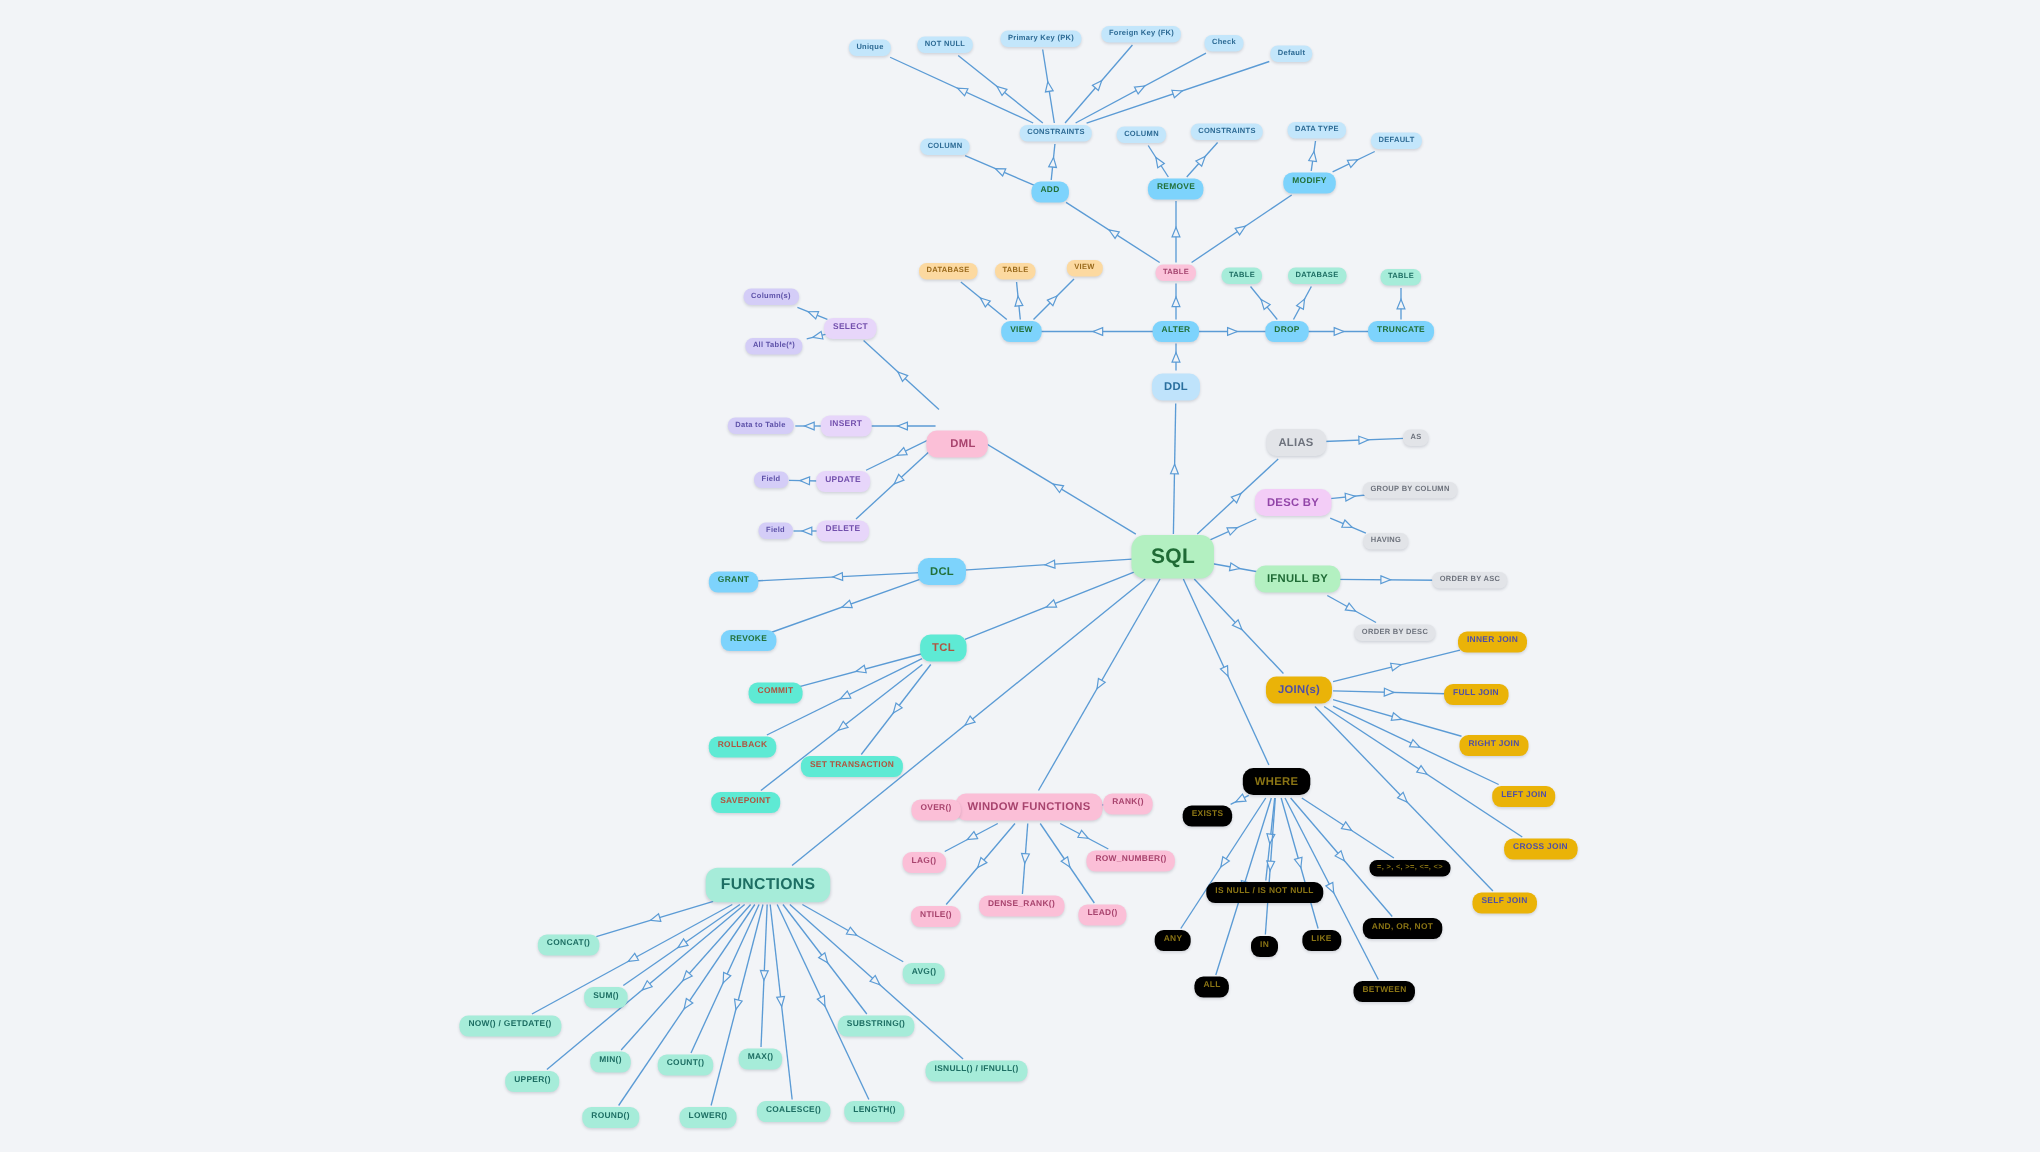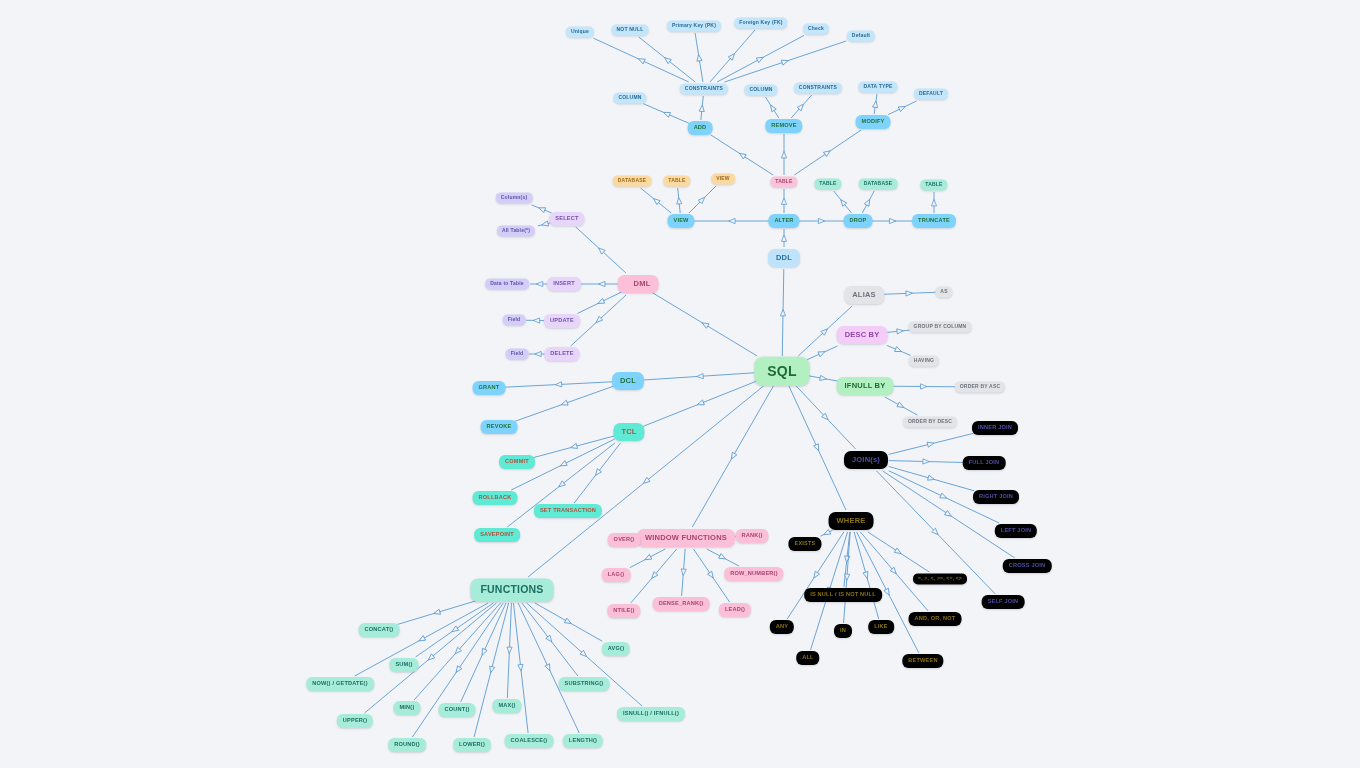--- a/index.html
+++ b/index.html
@@ -44,21 +44,21 @@
 
   
   .c-green  { background: #b3f0c1; color: #1f6b35; }
   .c-green2 { background: #7dd3fc; color: #22713a; }
   .c-mint   { background: #a6ecd9; color: #1d6e63; }
   .c-blue   { background: #bfe3fb; color: #2a6f9e; }
   .c-blue2  { background: #c3e6fb; color: #2c6a94; }
   .c-pink   { background: #fbc3da; color: #a4456f; }
   .c-pink2  { background: #fbbfd7; color: #a8446e; }
   .c-purple2{ background: #d4cdf7; color: #5d51a8; }
-  .c-lav    { background: #000000; color: #4f4fa6; }
+  .c-lav    { background: #eab308; color: #4f4fa6; }
   .c-orange { background: #fcd9a0; color: #9a6a1c; }
   .c-yellow { background: #000000; color: #8a7414; }
   .c-salmon { background: #5eead4; color: #b0543f; }
   .c-grey   { background: #e2e4e8; color: #6d727c; }
   .c-plum   { background: #f3cdf7; color: #9245a8; }
   .c-lilac  { background: #e7d6fa; color: #7350ad; }
 </style>
 </head>
 <body>
 
@@ -459,21 +459,21 @@
       <div class="node n-tiny c-blue2" style="left: 761px; top: 90px;">COLUMN</div>
       <div class="node n-tiny c-blue2" style="left: 818px; top: 88px;">CONSTRAINTS</div>
       <div class="node n-leaf c-green2" style="left: 873px; top: 122px;">MODIFY</div>
       <div class="node n-tiny c-blue2" style="left: 878px; top: 87px;">DATA TYPE</div>
       <div class="node n-tiny c-blue2" style="left: 931px; top: 94px;">DEFAULT</div>
       <div class="node n-leaf c-green2" style="left: 858px; top: 221px;">DROP</div>
       <div class="node n-tiny c-mint" style="left: 828px; top: 184px;">TABLE</div>
       <div class="node n-tiny c-mint" style="left: 878px; top: 184px;">DATABASE</div>
       <div class="node n-leaf c-green2" style="left: 934px; top: 221px;">TRUNCATE</div>
       <div class="node n-tiny c-mint" style="left: 934px; top: 185px;">TABLE</div>
-      <div class="node n-mid c-pink2" style="left: 638px; top: 284px; padding-left: 16px;">DML</div>
+      <div class="node n-mid c-pink2" style="left: 638px; top: 296px; padding-left: 16px;">DML</div>
       <div class="node n-leaf c-lilac" style="left: 567px; top: 219px;">SELECT</div>
       <div class="node n-tiny c-purple2" style="left: 514px; top: 198px;">Column(s)</div>
       <div class="node n-tiny c-purple2" style="left: 516px; top: 231px;">All Table(*)</div>
       <div class="node n-leaf c-lilac" style="left: 564px; top: 284px;">INSERT</div>
       <div class="node n-tiny c-purple2" style="left: 507px; top: 284px;">Data to Table</div>
       <div class="node n-leaf c-lilac" style="left: 562px; top: 321px;">UPDATE</div>
       <div class="node n-tiny c-purple2" style="left: 514px; top: 320px;">Field</div>
       <div class="node n-leaf c-lilac" style="left: 562px; top: 354px;">DELETE</div>
       <div class="node n-tiny c-purple2" style="left: 517px; top: 354px;">Field</div>
       <div class="node n-mid c-green2" style="left: 628px; top: 381px;">DCL</div>

